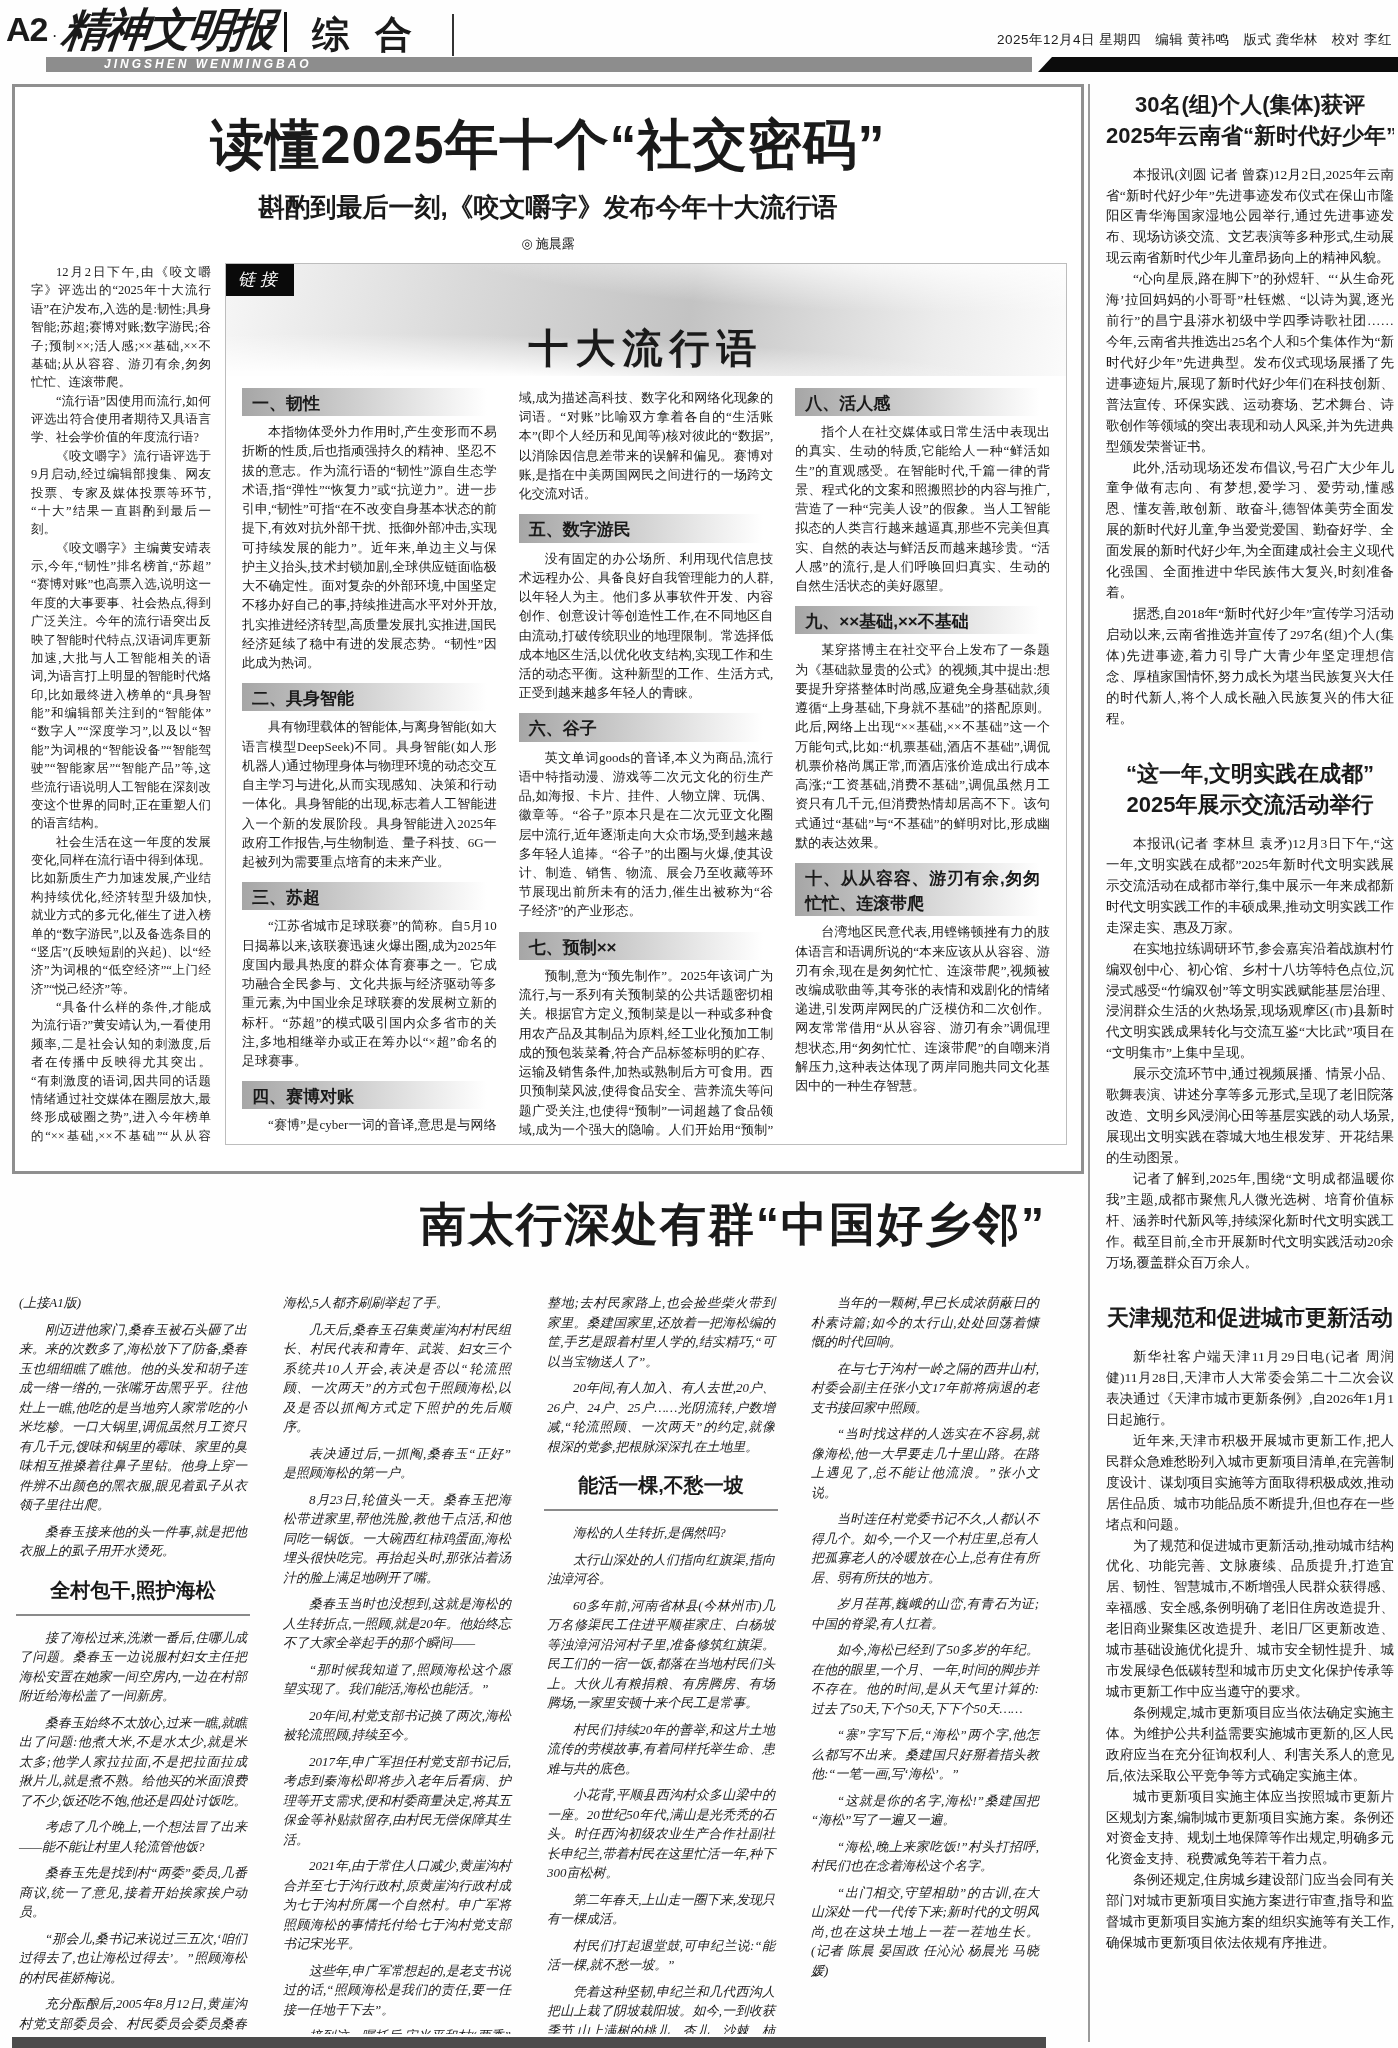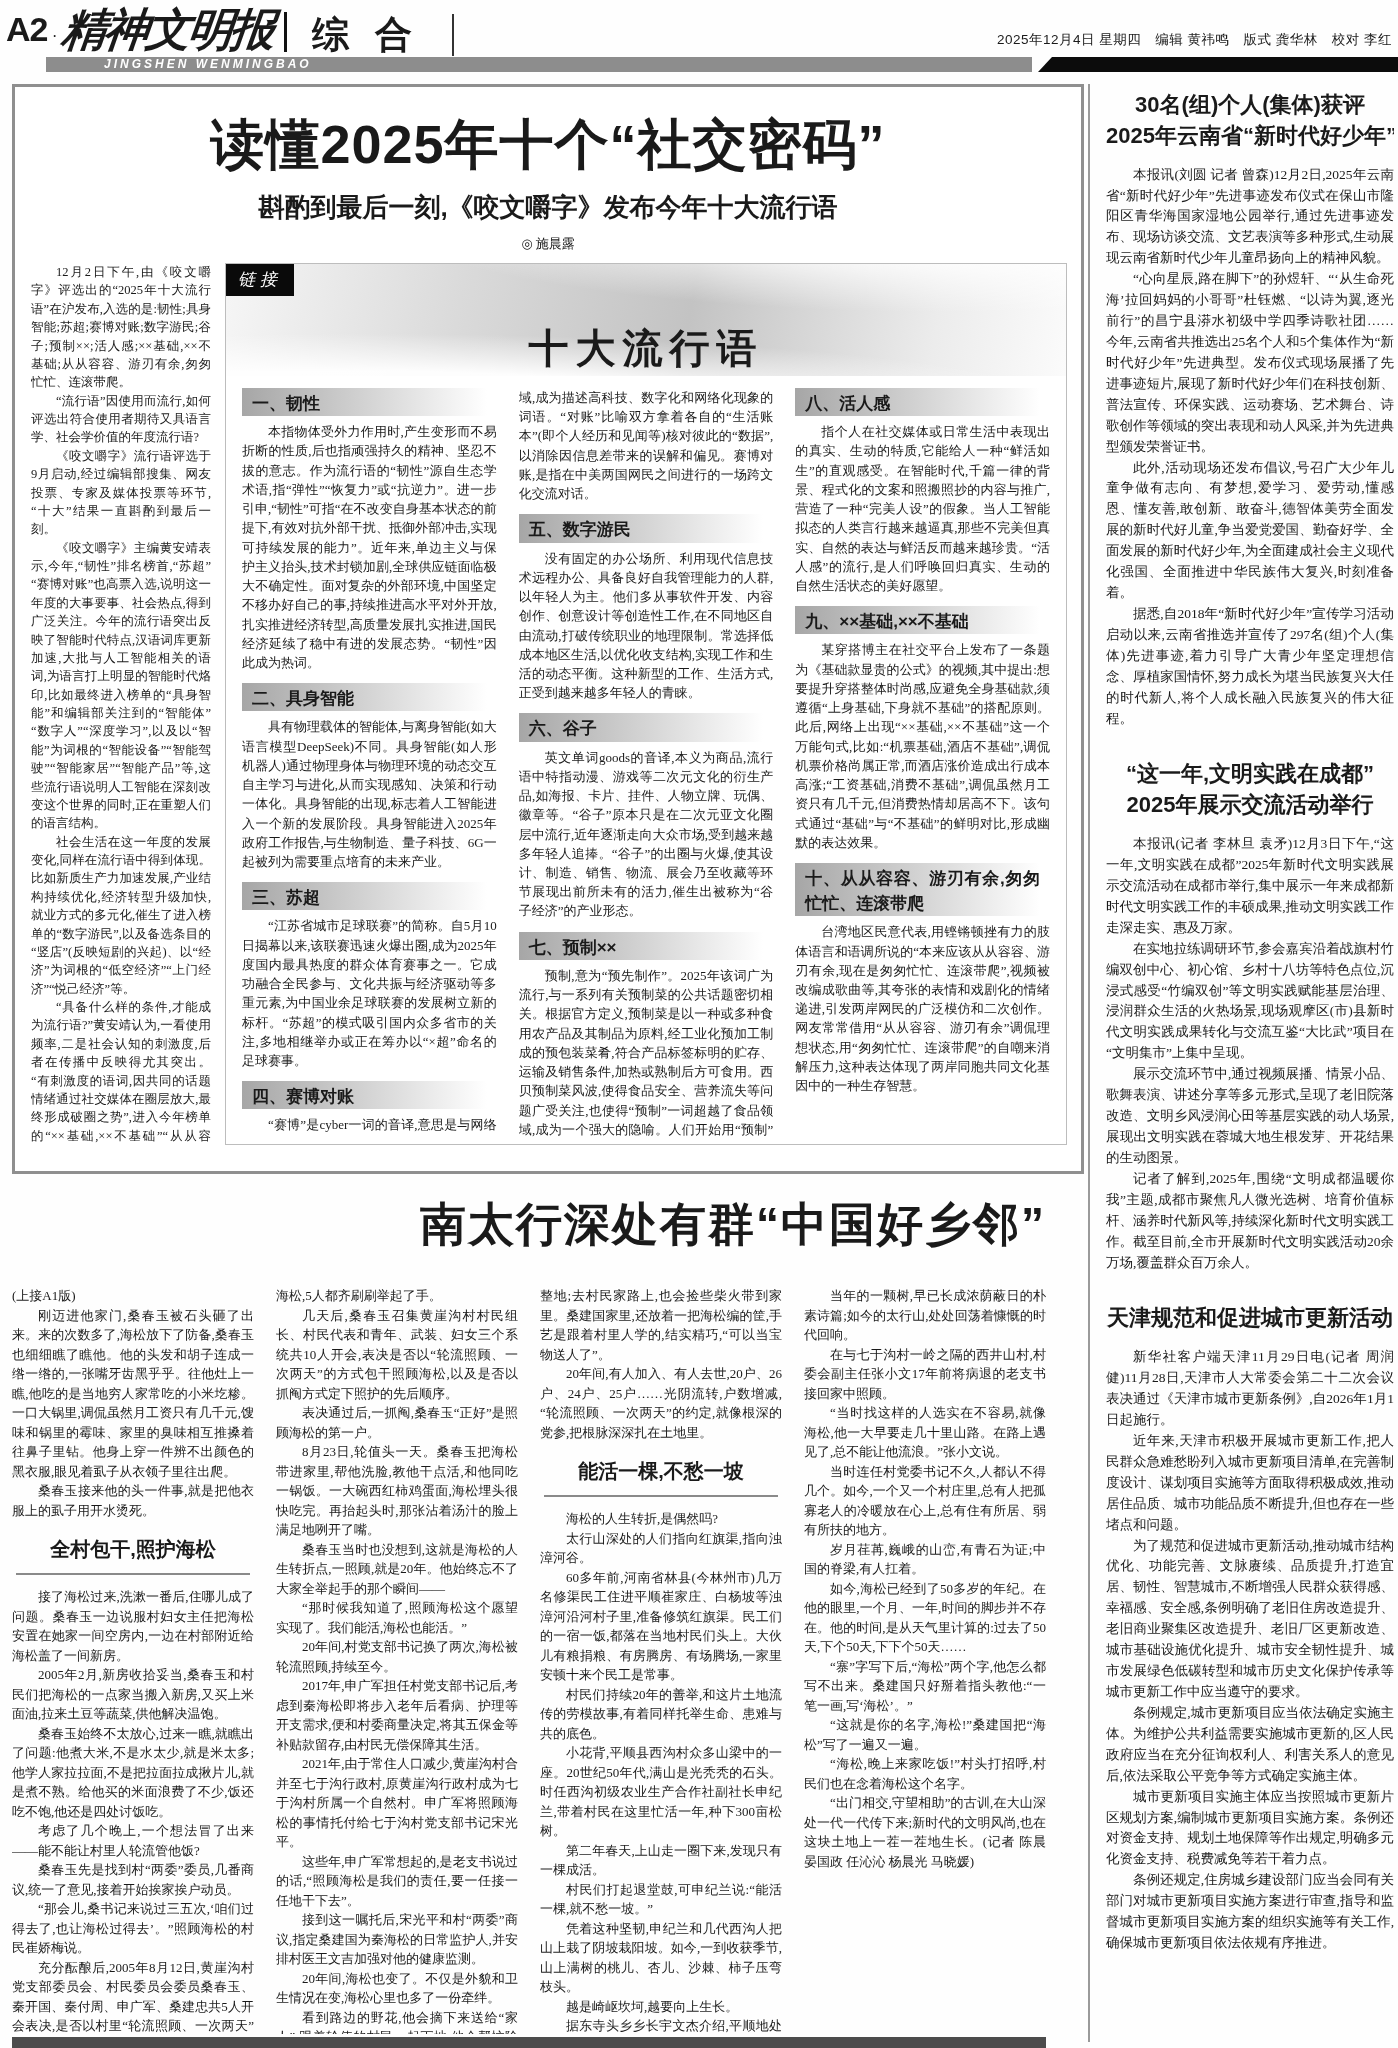--- a/index.html
+++ b/index.html
@@ -52,21 +52,21 @@
   .sec-head{font-family:"Liberation Sans","DejaVu Sans",sans-serif;font-weight:bold;font-size:17px;
             padding:3px 10px 0;margin:11px 0 6px;
             background:linear-gradient(to right,#a6a6a6,#d9d9d9 55%,rgba(252,252,252,0) 96%);}
   .lk-col .sec-head:first-child{margin-top:0;}
   
   .feature{position:absolute;left:12px;top:1186px;width:1034px;}
   .feat-hl{text-align:right;font-family:"Liberation Sans","DejaVu Sans",sans-serif;font-weight:bold;
            font-size:46px;letter-spacing:2px;margin:8px 0 30px;}
   .feat-cols{display:flex;gap:22px;height:748px;overflow:hidden;}
   .feat-col{flex:1;font-size:13px;line-height:1.5;text-align:justify;overflow:hidden;}
-  .feat-col p{margin:0;text-indent:2em;}
+  .feat-col p{margin:7px;text-indent:2em;font-style:italic;}
   .feat-col p.cont{text-indent:0;}
   .feat-col p.note{text-indent:0;}
   .subhead{font-family:"Liberation Sans","DejaVu Sans",sans-serif;font-weight:bold;font-size:20px;
            text-align:center;margin:14px 4px 12px;padding-bottom:9px;border-bottom:2px solid #8a8a8a;}
   .bottom-strip{position:absolute;left:12px;top:2037px;width:1034px;height:11px;background:#4c4c4c;}
   
   .v-rule{position:absolute;left:1088px;top:84px;width:2px;height:1958px;background:#9a9a9a;}
   .sidebar{position:absolute;left:1106px;top:90px;width:288px;height:1952px;overflow:hidden;}
   .sb-article{margin-bottom:30px;}
   .sb-title{font-family:"Liberation Sans","DejaVu Sans",sans-serif;font-weight:bold;font-size:22px;
@@ -148,21 +148,20 @@
 
   <div class="feature">
     <div class="feat-hl">南太行深处有群“中国好乡邻”</div>
     <div class="feat-cols" id="feat-cols">
         <div class="feat-col">
           <p class="note">(上接A1版)</p>
           <p>刚迈进他家门,桑春玉被石头砸了出来。来的次数多了,海松放下了防备,桑春玉也细细瞧了瞧他。他的头发和胡子连成一绺一绺的,一张嘴牙齿黑乎乎。往他灶上一瞧,他吃的是当地穷人家常吃的小米圪糁。一口大锅里,调侃虽然月工资只有几千元,馊味和锅里的霉味、家里的臭味相互推搡着往鼻子里钻。他身上穿一件辨不出颜色的黑衣服,眼见着虱子从衣领子里往出爬。</p>
           <p>桑春玉接来他的头一件事,就是把他衣服上的虱子用开水烫死。</p>
           <div class="subhead">全村包干,照护海松</div>
           <p>接了海松过来,洗漱一番后,住哪儿成了问题。桑春玉一边说服村妇女主任把海松安置在她家一间空房内,一边在村部附近给海松盖了一间新房。</p>
-          <p>2005年2月,新房收拾妥当,桑春玉和村民们把海松的一点家当搬入新房,又买上米面油,拉来土豆等蔬菜,供他解决温饱。</p>
           <p>桑春玉始终不太放心,过来一瞧,就瞧出了问题:他煮大米,不是水太少,就是米太多;他学人家拉拉面,不是把拉面拉成揪片儿,就是煮不熟。给他买的米面浪费了不少,饭还吃不饱,他还是四处讨饭吃。</p>
           <p>考虑了几个晚上,一个想法冒了出来——能不能让村里人轮流管他饭?</p>
           <p>桑春玉先是找到村“两委”委员,几番商议,统一了意见,接着开始挨家挨户动员。</p>
           <p>“那会儿,桑书记来说过三五次,‘咱们过得去了,也让海松过得去’。”照顾海松的村民崔娇梅说。</p>
           <p>充分酝酿后,2005年8月12日,黄崖沟村党支部委员会、村民委员会委员桑春玉、秦开国、秦付周、申广军、桑建忠共5人开会表决,是否以村里“轮流照顾、一次两天”的方式照顾</p>
         </div>
         <div class="feat-col">
           <p class="cont">海松,5人都齐刷刷举起了手。</p>
           <p>几天后,桑春玉召集黄崖沟村村民组长、村民代表和青年、武装、妇女三个系统共10人开会,表决是否以“轮流照顾、一次两天”的方式包干照顾海松,以及是否以抓阄方式定下照护的先后顺序。</p>
           <p>表决通过后,一抓阄,桑春玉“正好”是照顾海松的第一户。</p>

